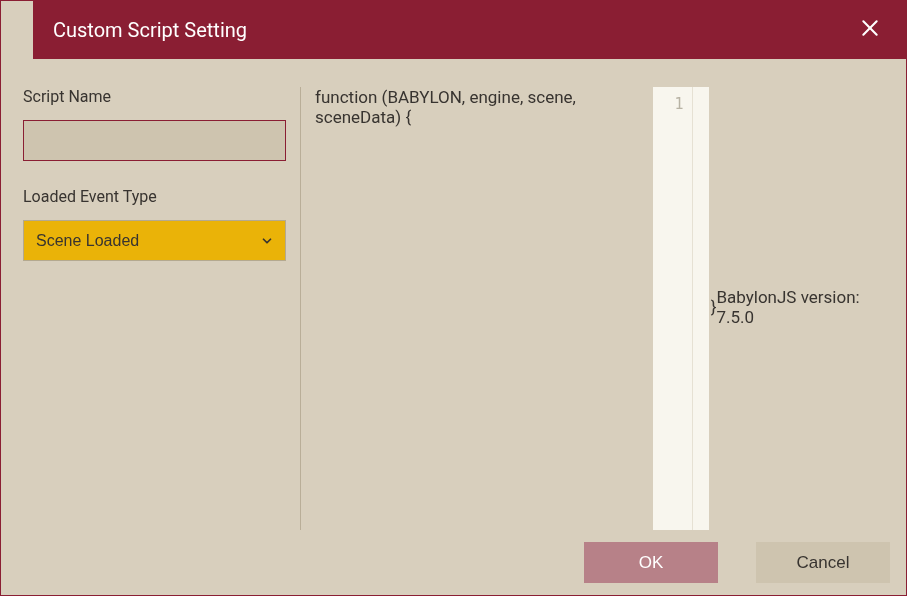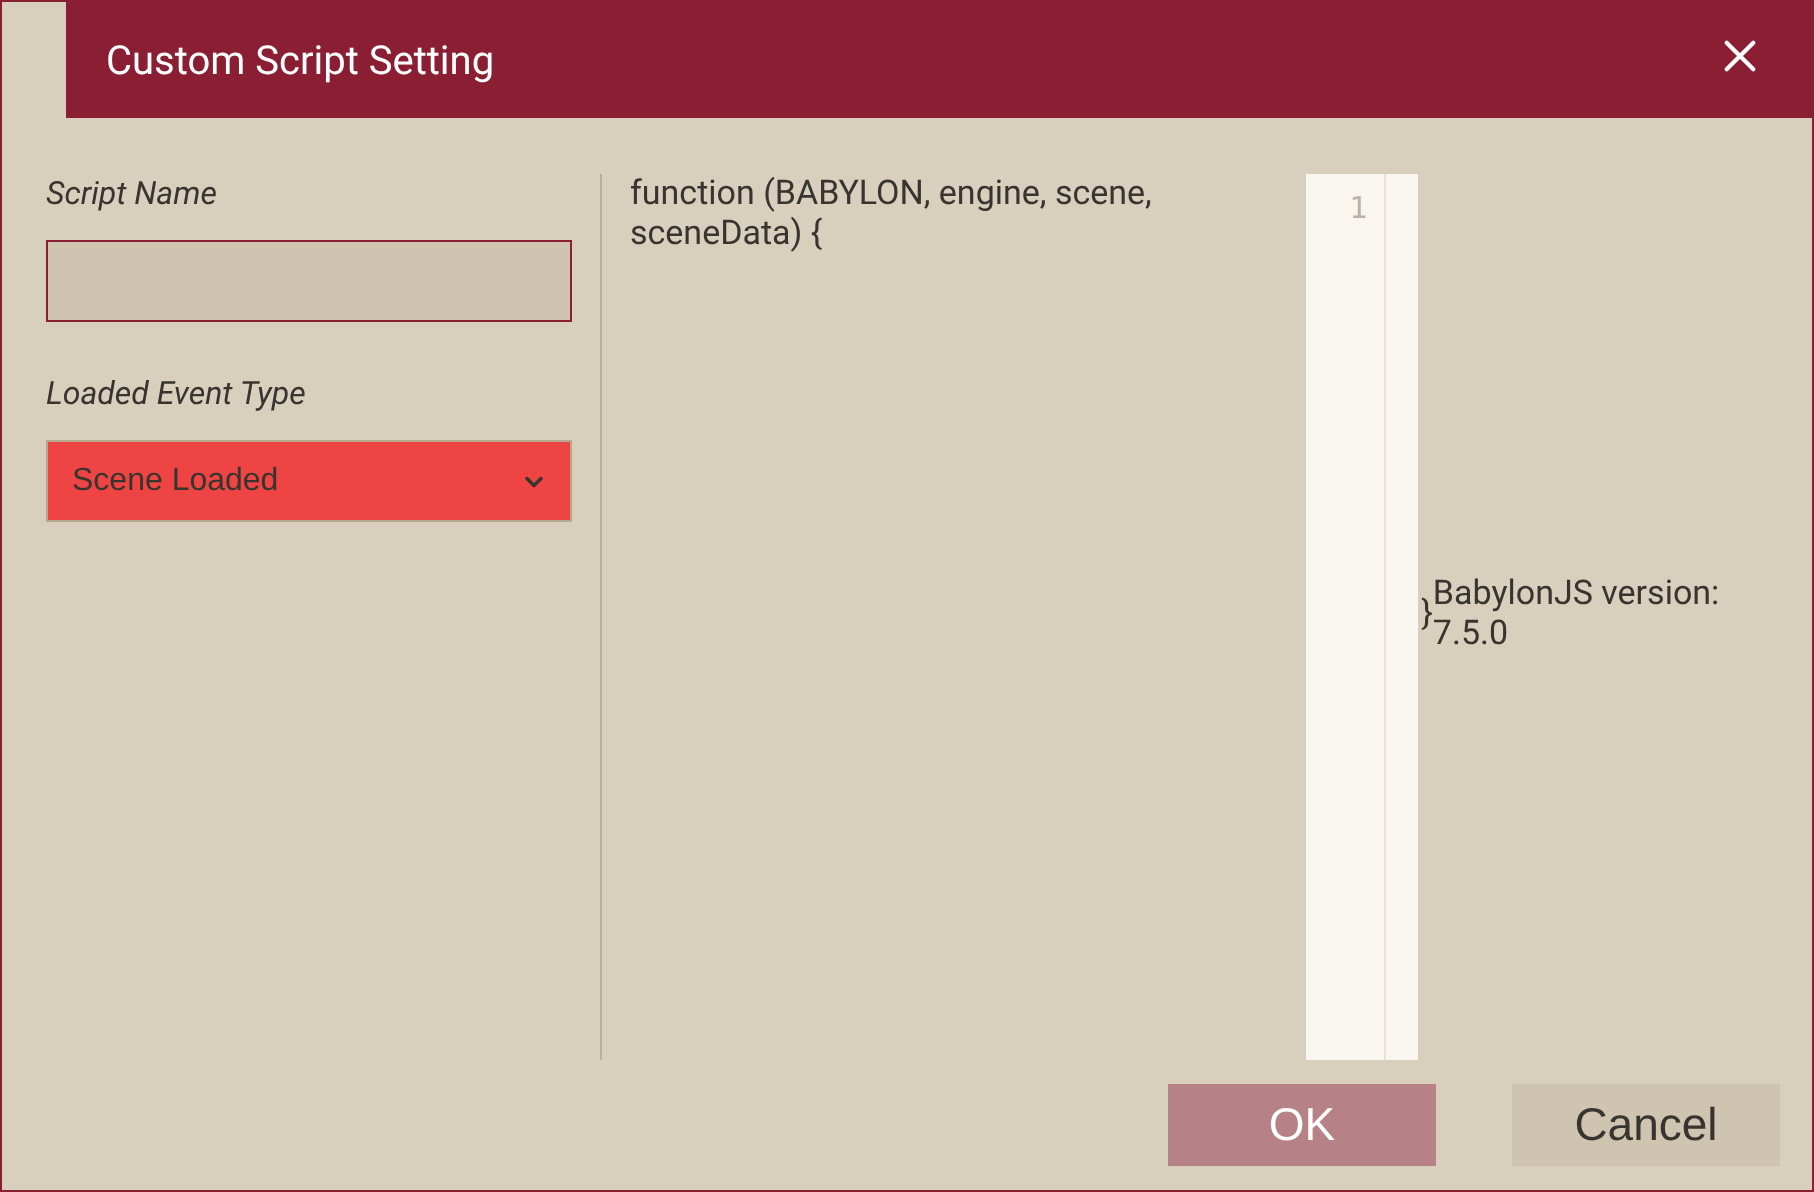--- a/index.html
+++ b/index.html
@@ -51,40 +51,39 @@
       width: 278px;
       padding-right: 14px;
       border-right: 1px solid #b9ae98;
     }
     .field-group { margin-bottom: 26px; }
     .field-label {
       font-size: 16px;
       color: #383430;
       margin-bottom: 14px;
       display: block;
-      font-style: italic;
     }
     .text-input {
       width: 100%;
       height: 41px;
       background: #cec4af;
       border: 1px solid #8a1e33;
       outline: none;
       padding: 0 10px;
       font-size: 15px;
       color: #383430;
     }
     .select-wrap {
       position: relative;
       width: 100%;
     }
     .select-input {
       width: 100%;
       height: 41px;
-      background: #ef4444;
+      background: #eab308;
       border: 1px solid #b4a98f;
       outline: none;
       padding: 0 36px 0 12px;
       font-size: 16px;
       color: #383430;
       appearance: none;
       -webkit-appearance: none;
       -moz-appearance: none;
       cursor: pointer;
     }
@@ -145,21 +144,21 @@
     .button-row {
       display: flex;
       justify-content: flex-end;
       gap: 22px;
       padding: 12px 16px 12px 0;
     }
     .btn {
       width: 134px;
       height: 41px;
       border: none;
-      font-size: 23px;
+      font-size: 17px;
       cursor: pointer;
       display: flex;
       align-items: center;
       justify-content: center;
     }
     .btn-ok {
       background: #b78188;
       color: #ffffff;
     }
     .btn-cancel {

